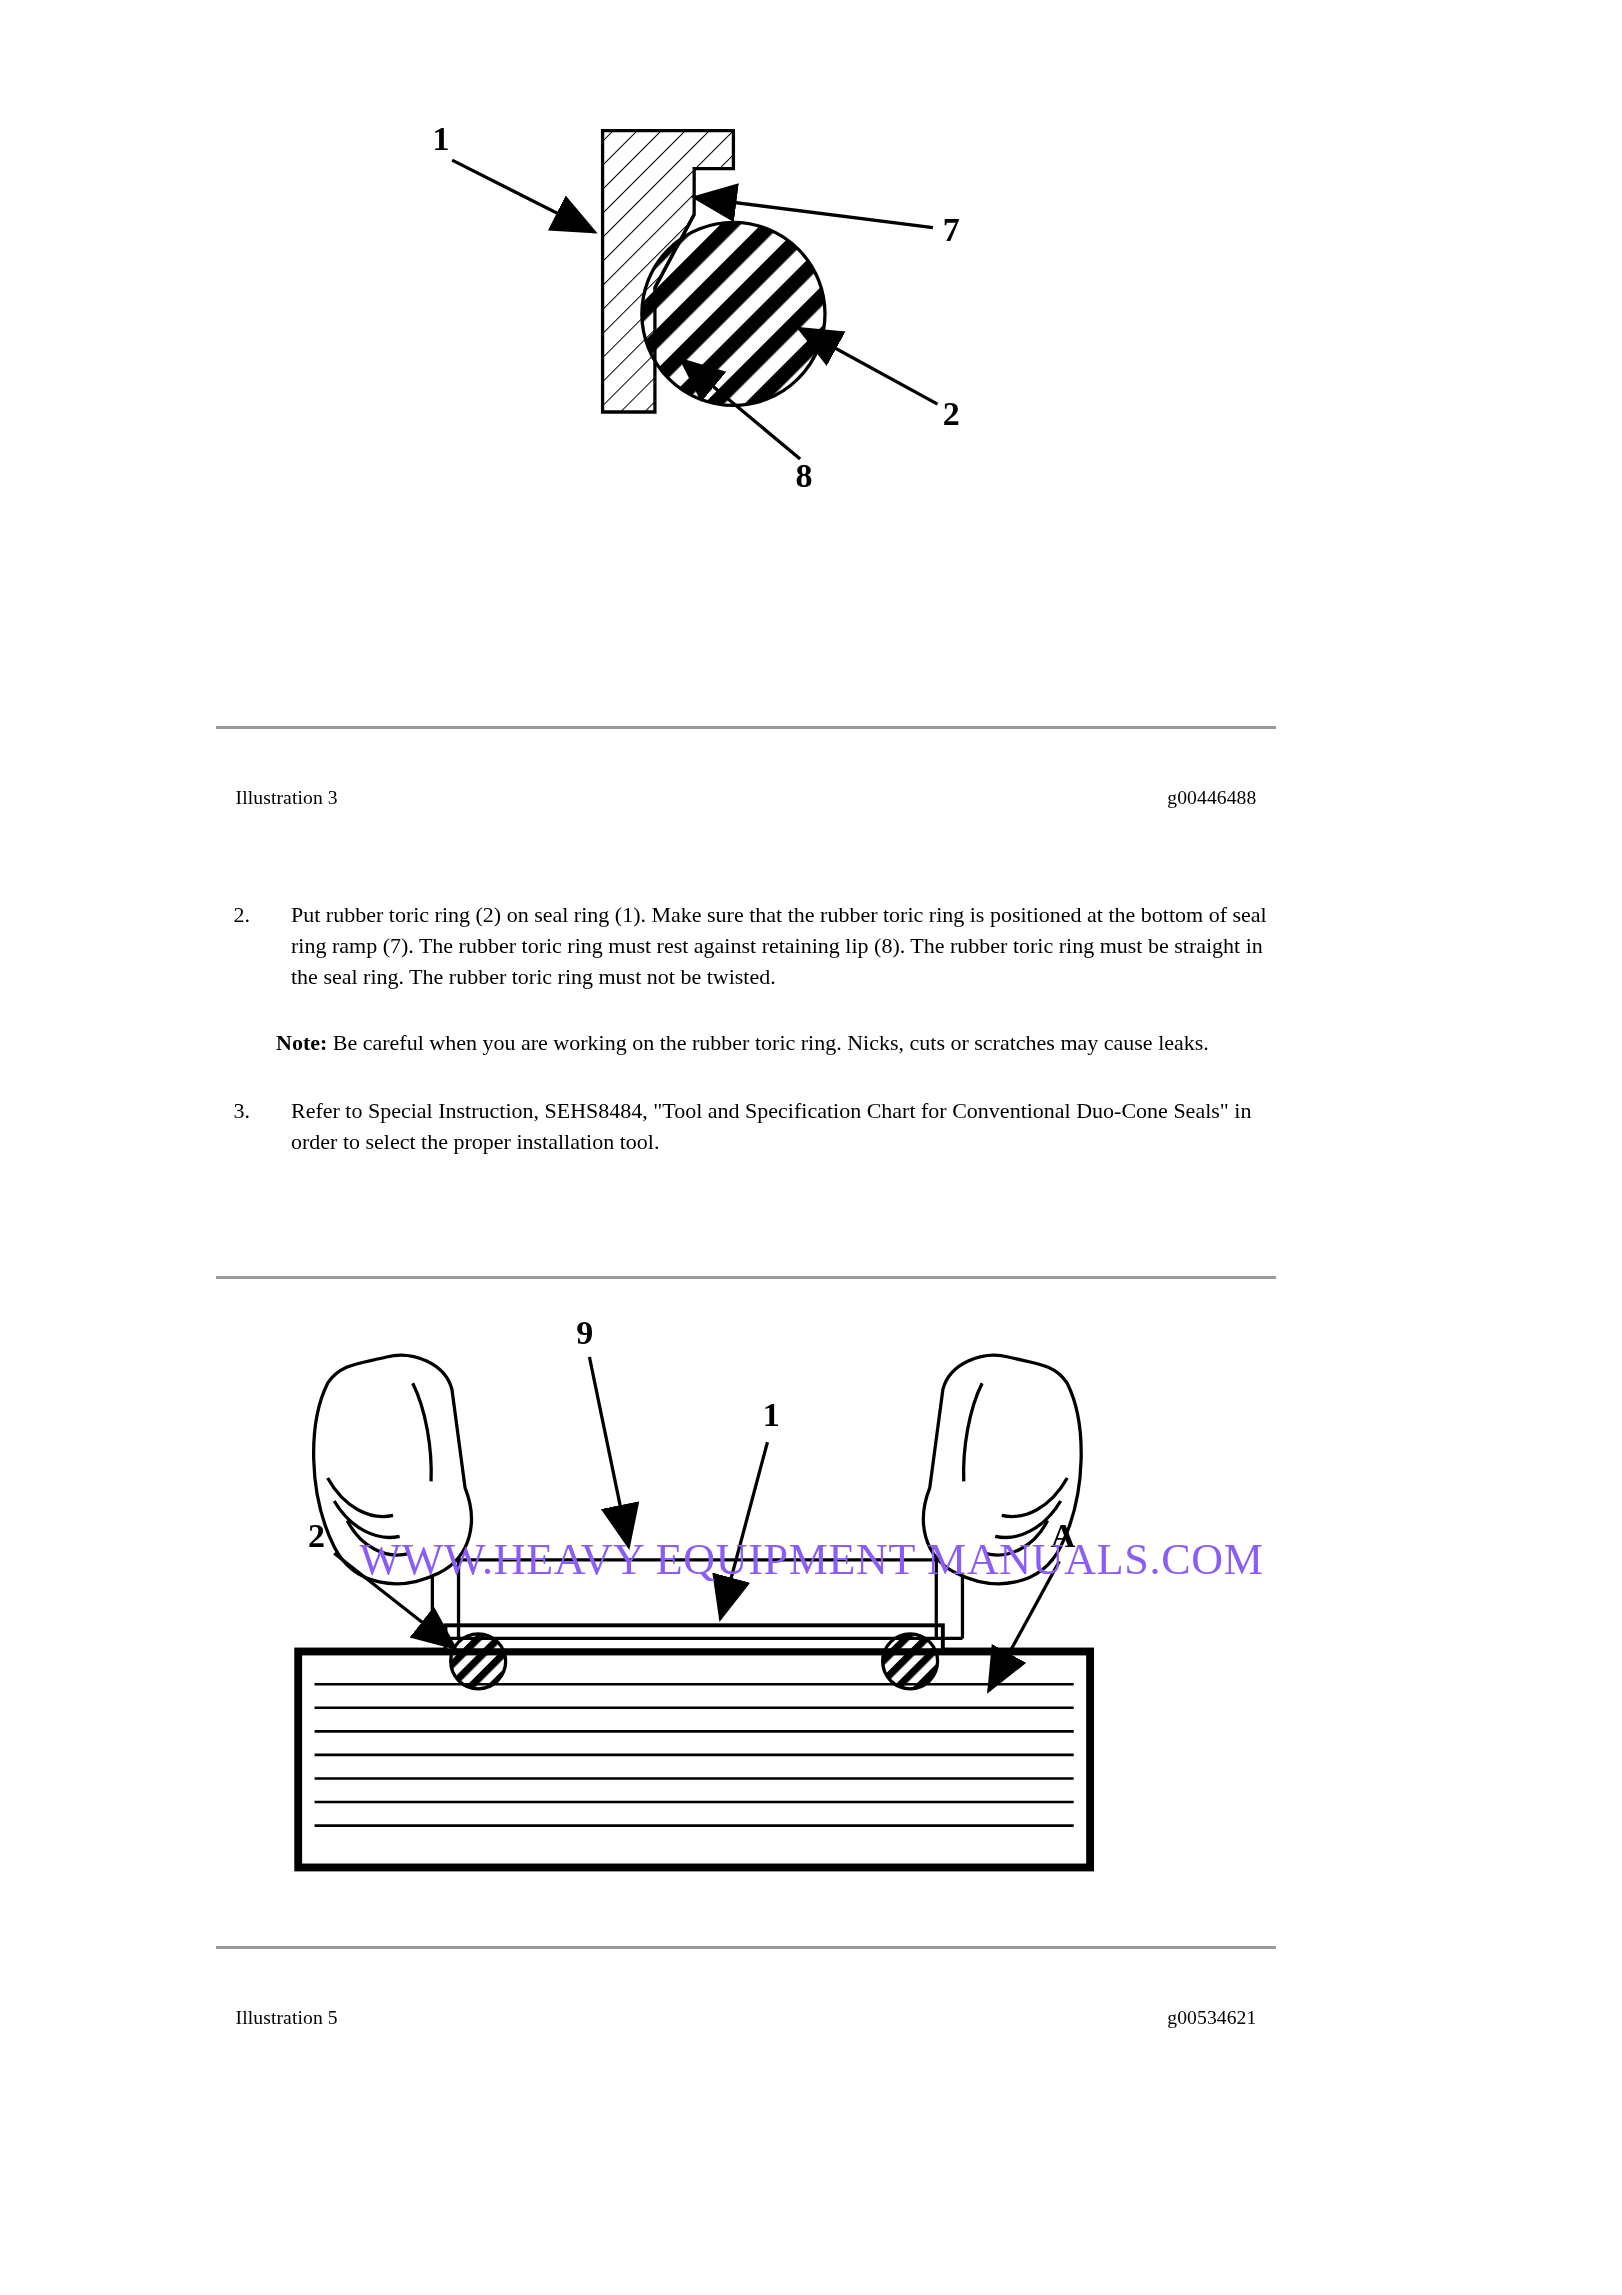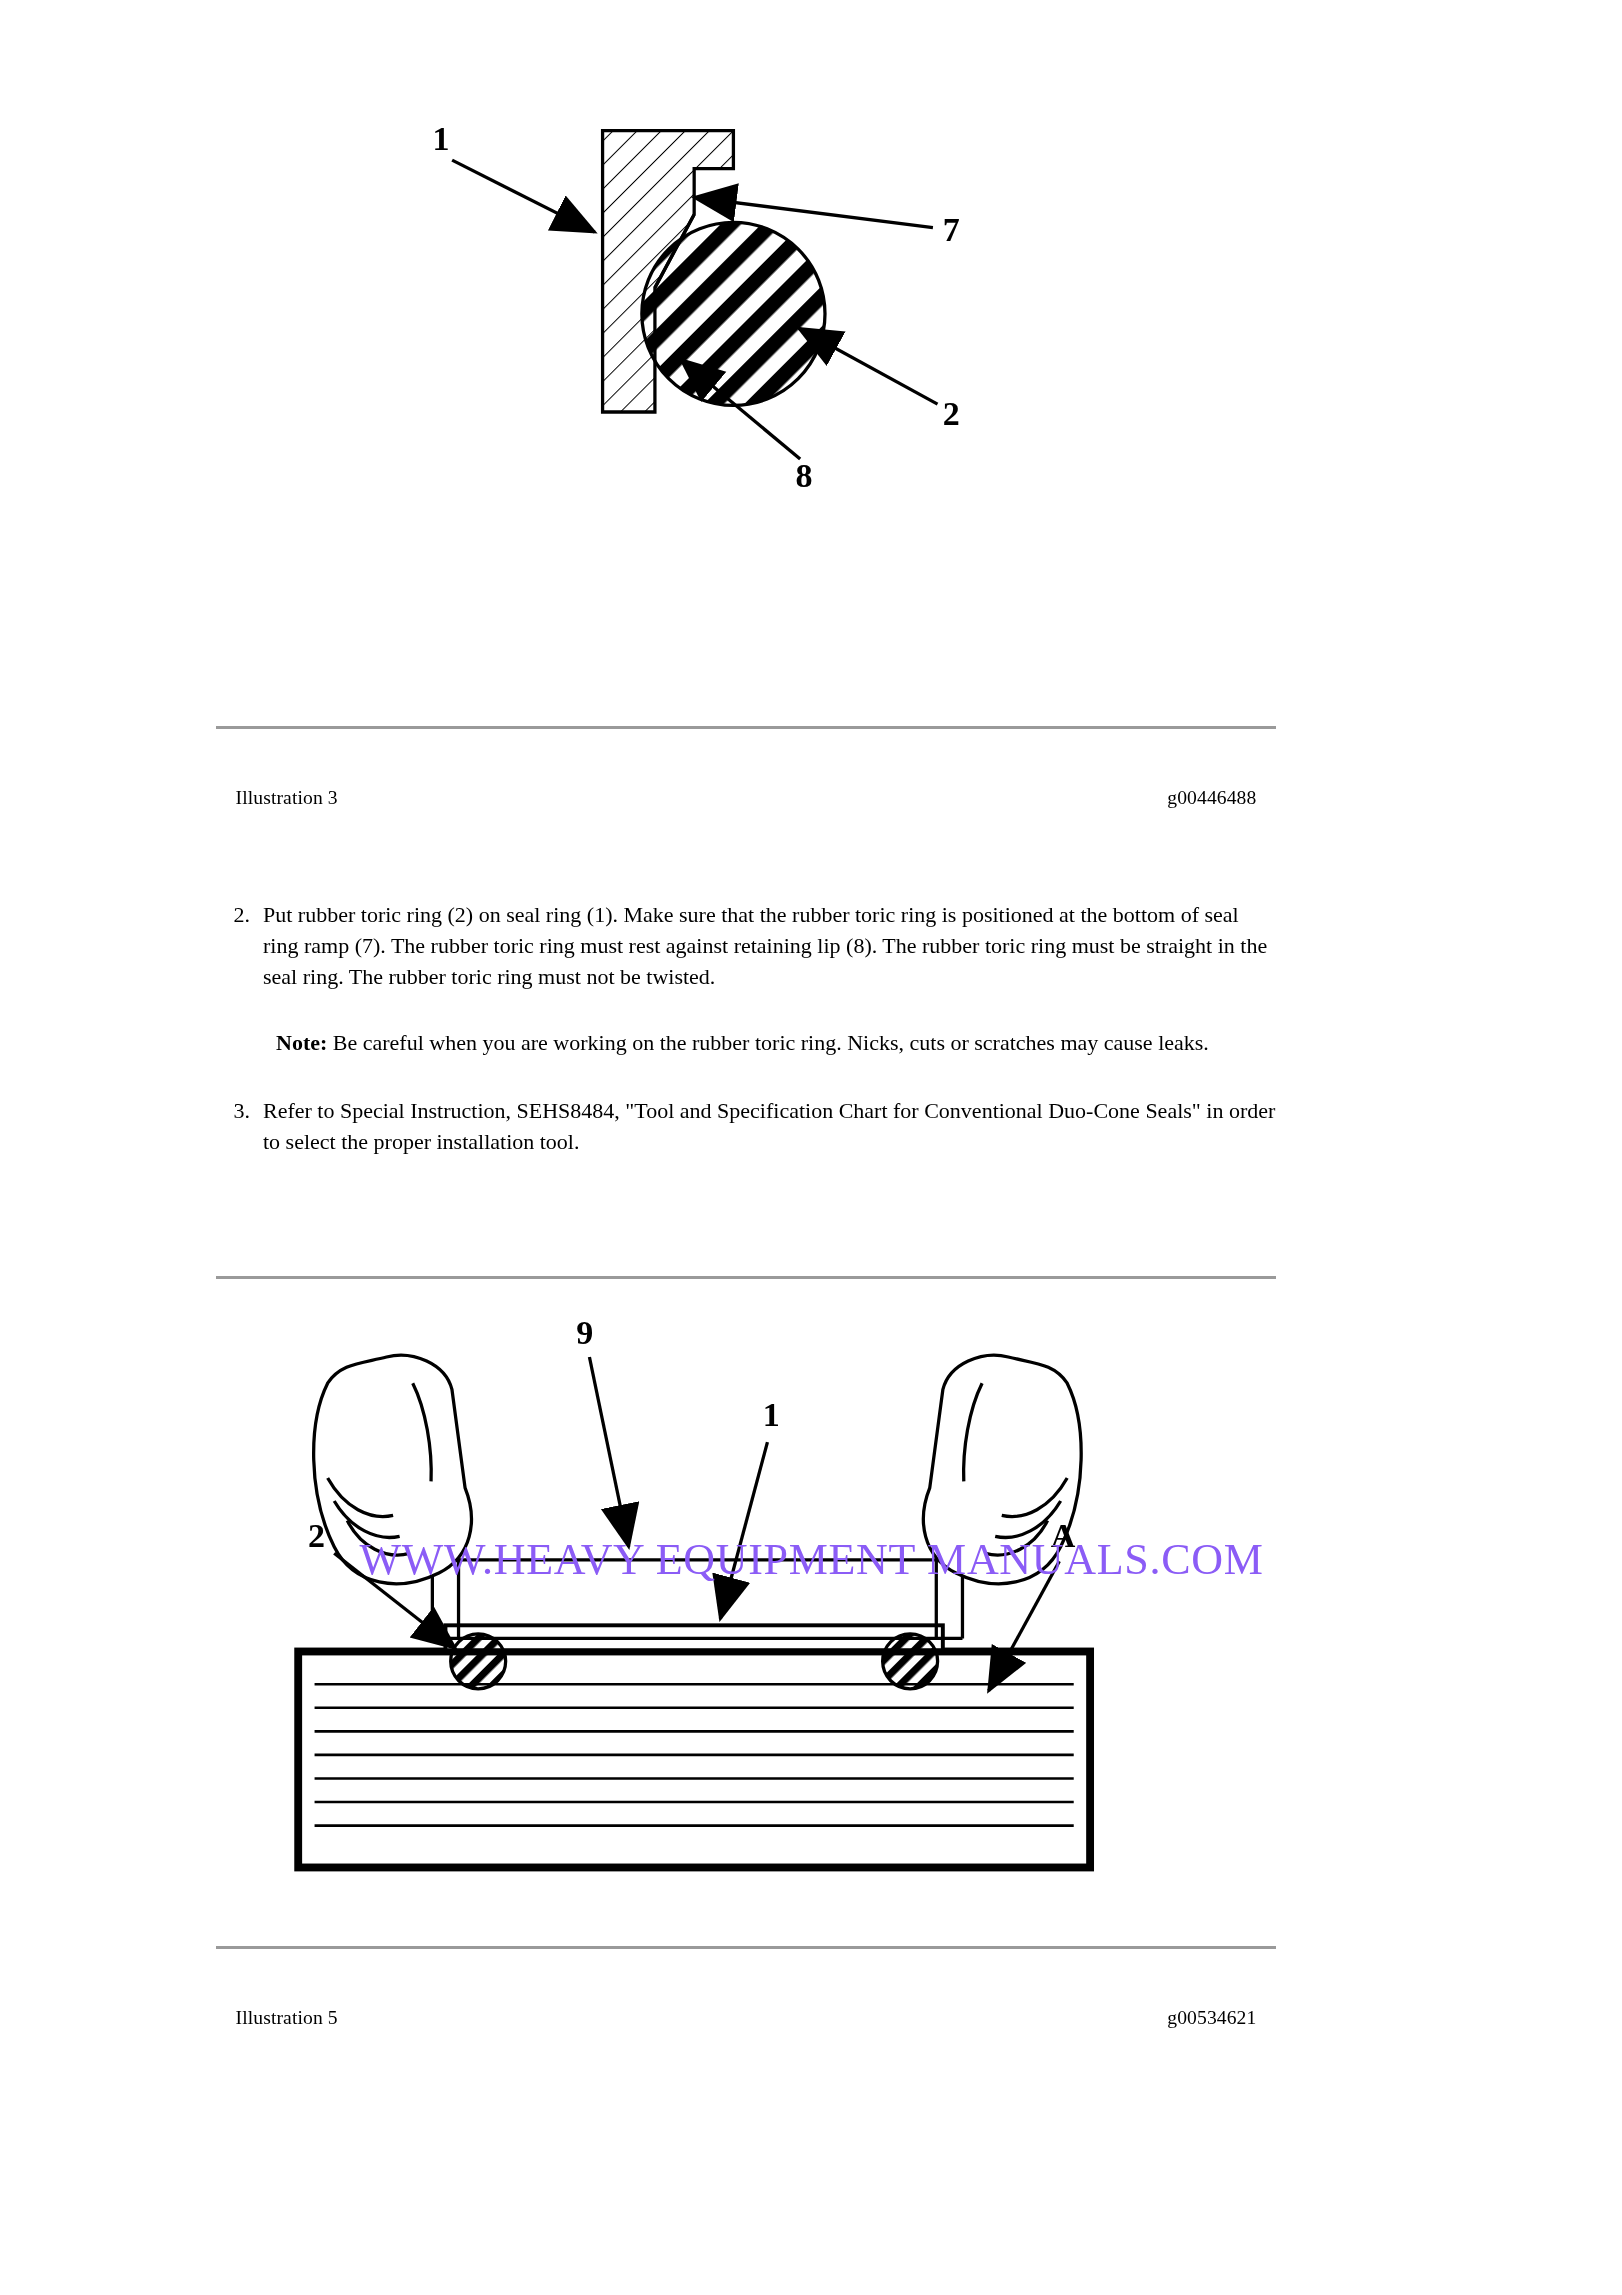--- a/index.html
+++ b/index.html
@@ -68,20 +68,21 @@
   }
   .step-num {
     width: 47px;
     flex: 0 0 47px;
     text-align: right;
     padding-right: 13px;
     box-sizing: border-box;
   }
   .step-body {
     flex: 1;
+    margin-left: 28px;
   }
   .note {
     font-size: 22px;
     line-height: 1.42;
     margin-top: 34px;
     padding-left: 60px;
   }
   .note b { font-weight: bold; }
 
   

